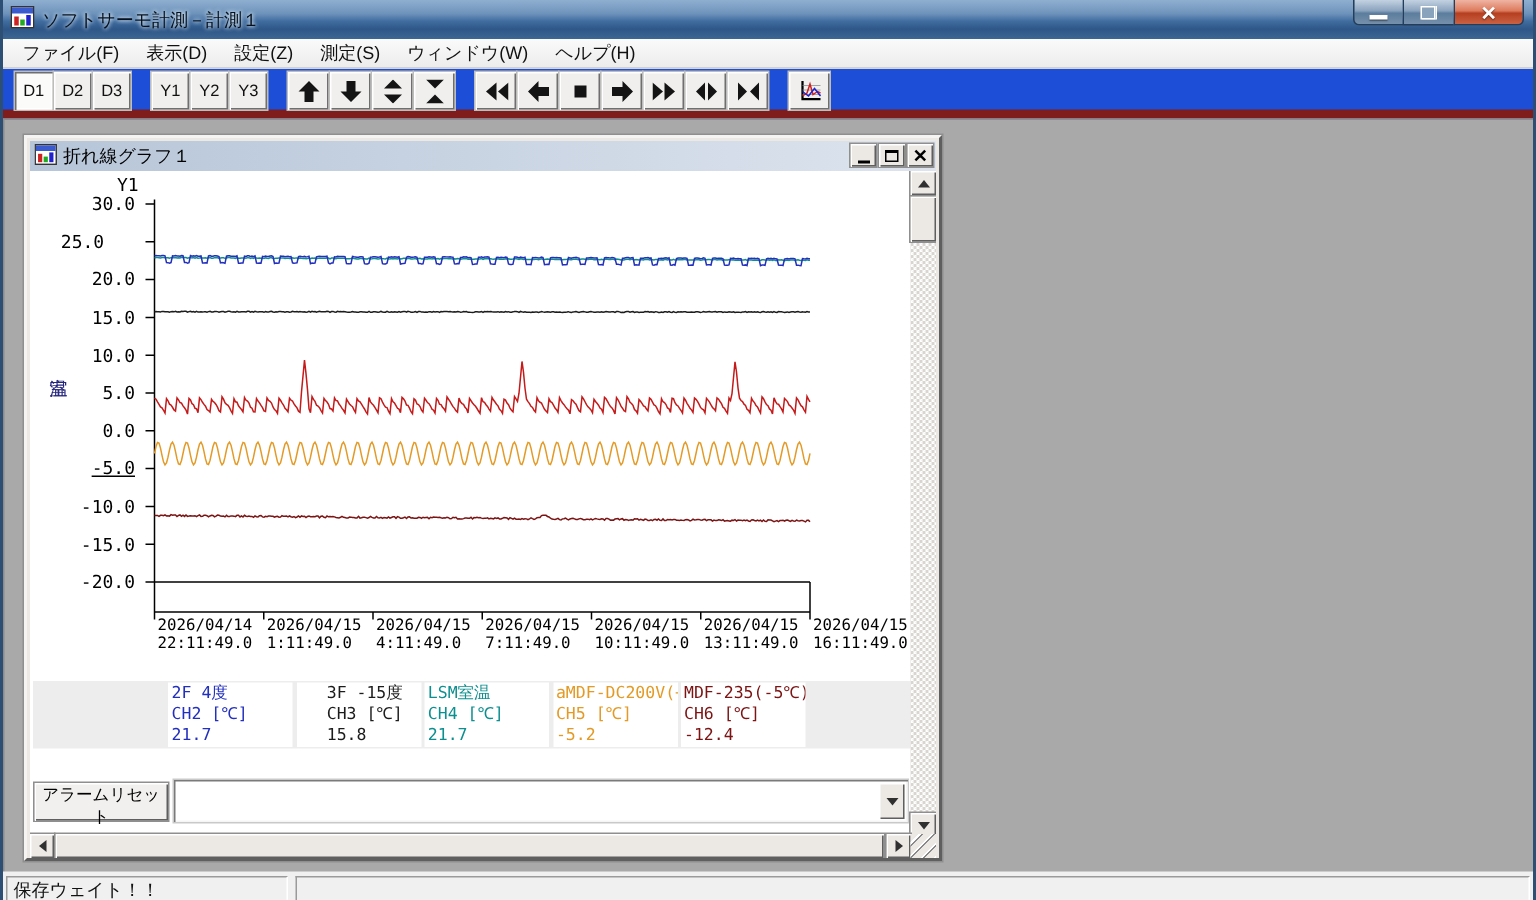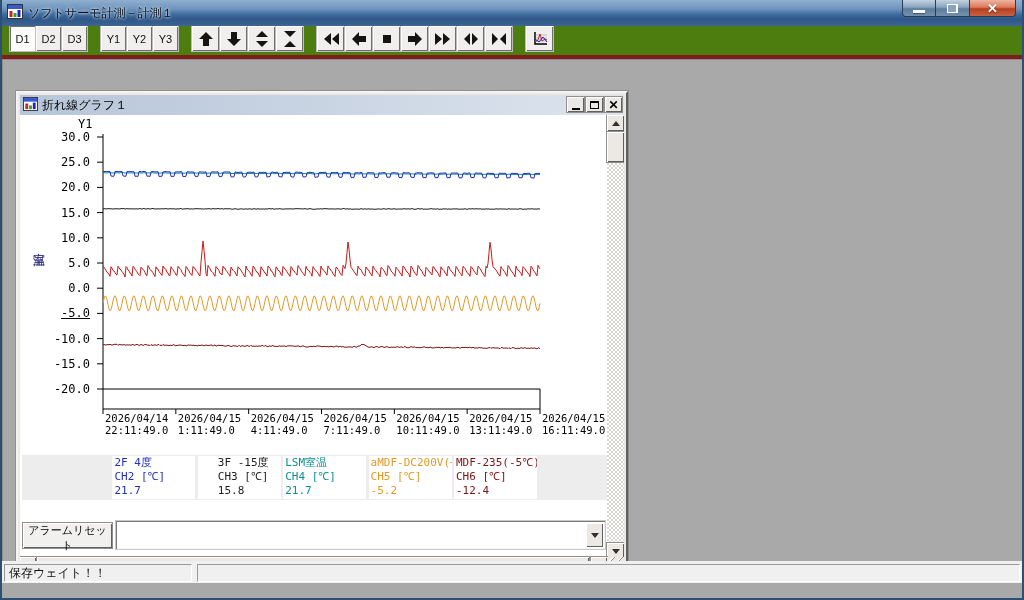--- a/index.html
+++ b/index.html
@@ -22,35 +22,35 @@
   .glyph-restore::before { content:""; position:absolute; right:0; top:0; width:8px; height:7px; border:1px solid #fff; }
   .glyph-restore::after { content:""; position:absolute; left:0; bottom:0; width:8px; height:7px; border:1px solid #fff; background:#8aa3bd; }
   .glyph-x { color:#fff; font-weight:bold; font-size:13px; line-height:13px; text-shadow:0 1px 1px #00000088; }
 
   
   .menubar { height:20px; background:linear-gradient(180deg,#fafafa,#ececec); border-bottom:1px solid #d5d5d5;
     display:flex; align-items:center; padding-left:4px; }
   .menu-item { padding:2px 9px; color:#111; }
 
   
-  .toolbar { height:33px; background:#4d7c0f; border-bottom:4px solid #7f1d1d; display:flex; align-items:flex-start; padding-left:8px; }
+  .toolbar { height:33px; background:#1d4ed8; border-bottom:6px solid #7f1d1d; display:flex; align-items:flex-end; padding-left:8px; }
   .tb-group { display:flex; margin-right:13px; }
   .tb-btn { width:25px; height:25px; margin-right:1px; background:#f0efed;
     box-shadow:inset 1px 1px 0 #ffffff, inset -1px -1px 0 #6f6f6f, 0 0 0 1px #bdbdbd;
     display:flex; align-items:center; justify-content:center; font-size:11px; color:#111; }
   .tb-btn.icon { width:27px; }
   .tb-btn.active { background:#fbfbf9; box-shadow:inset 1px 1px 0 #6f6f6f, inset -1px -1px 0 #ffffff, 0 0 0 1px #bdbdbd; }
   .tb-btn svg { display:block; }
 
   
   .mdi { position:relative; height:502px; background:#a9a9a9; box-shadow:inset 1px 1px 0 #8c8c8c; }
 
   
   .graph-window { position:absolute; left:14px; top:11px; width:612px; height:484px;
-    background:#ece9e4; border:2px solid; border-color:#f5f4f2 #5f5f5f #5f5f5f #f5f4f2; box-shadow:0 0 0 1px #8f8f8f;margin-top:21px; }
+    background:#ece9e4; border:2px solid; border-color:#f5f4f2 #5f5f5f #5f5f5f #f5f4f2; box-shadow:0 0 0 1px #8f8f8f; }
   .gw-titlebar { position:relative; height:20px; margin:2px; background:linear-gradient(90deg,#b6c5d8,#dde4ee);
     display:flex; align-items:center; padding-left:3px; }
   .gw-title { margin-left:4px; color:#000; font-size:12px; }
   .gw-buttons { position:absolute; right:2px; top:2px; display:flex; gap:2px; }
   .gw-btn { width:17px; height:15px; background:#ece9e4; box-shadow:inset 1px 1px 0 #fff, inset -1px -1px 0 #5f5f5f, 0 0 0 1px #8f8f8f;
     display:flex; align-items:center; justify-content:center; }
   .g-min { width:8px; height:2px; background:#000; margin-top:8px; }
   .g-max { width:9px; height:8px; border:1px solid #000; border-top-width:2px; }
   .g-close { font-size:12px; font-weight:bold; color:#000; line-height:12px; }
 
@@ -126,20 +126,28 @@
         </div>
       <div class="cap-btn max">
           <span class="glyph-restore"></span>
         </div>
       <div class="cap-btn close">
           <span class="glyph-x">✕</span>
         </div>
     </div>
   </div>
 
+  <div class="menubar" id="menubar">
+      <span class="menu-item">ファイル(F)</span>
+      <span class="menu-item">表示(D)</span>
+      <span class="menu-item">設定(Z)</span>
+      <span class="menu-item">測定(S)</span>
+      <span class="menu-item">ウィンドウ(W)</span>
+      <span class="menu-item">ヘルプ(H)</span>
+    </div>
 
   <div class="toolbar" id="toolbar">
       <div class="tb-group">
         <div class="tb-btn active">D1</div>
         <div class="tb-btn">D2</div>
         <div class="tb-btn">D3</div>
       </div>
       <div class="tb-group">
         <div class="tb-btn">Y1</div>
         <div class="tb-btn">Y2</div>
@@ -247,21 +255,21 @@
               <span class="g-close">✕</span>
             </div>
         </div>
       </div>
 
       <div class="gw-content">
         <div class="y1-label mono">Y1</div>
         <div class="ylabel-vert">室温</div>
         <div id="yticks">
             <div class="ytick mono" style="top: 15px;">30.0</div>
-            <div class="ytick mono" style="top: 40.2px;">25.0</div>
+            <div class="ytick mono" style="top: 40.2px; text-align: center;">25.0</div>
             <div class="ytick mono" style="top: 65.4px;">20.0</div>
             <div class="ytick mono" style="top: 90.6px;">15.0</div>
             <div class="ytick mono" style="top: 115.8px;">10.0</div>
             <div class="ytick mono" style="top: 141px;">5.0</div>
             <div class="ytick mono" style="top: 166.2px;">0.0</div>
             <div class="ytick mono" style="top: 191.4px; text-decoration: underline;">-5.0</div>
             <div class="ytick mono" style="top: 216.6px;">-10.0</div>
             <div class="ytick mono" style="top: 241.8px;">-15.0</div>
             <div class="ytick mono" style="top: 267px;">-20.0</div>
           </div>

